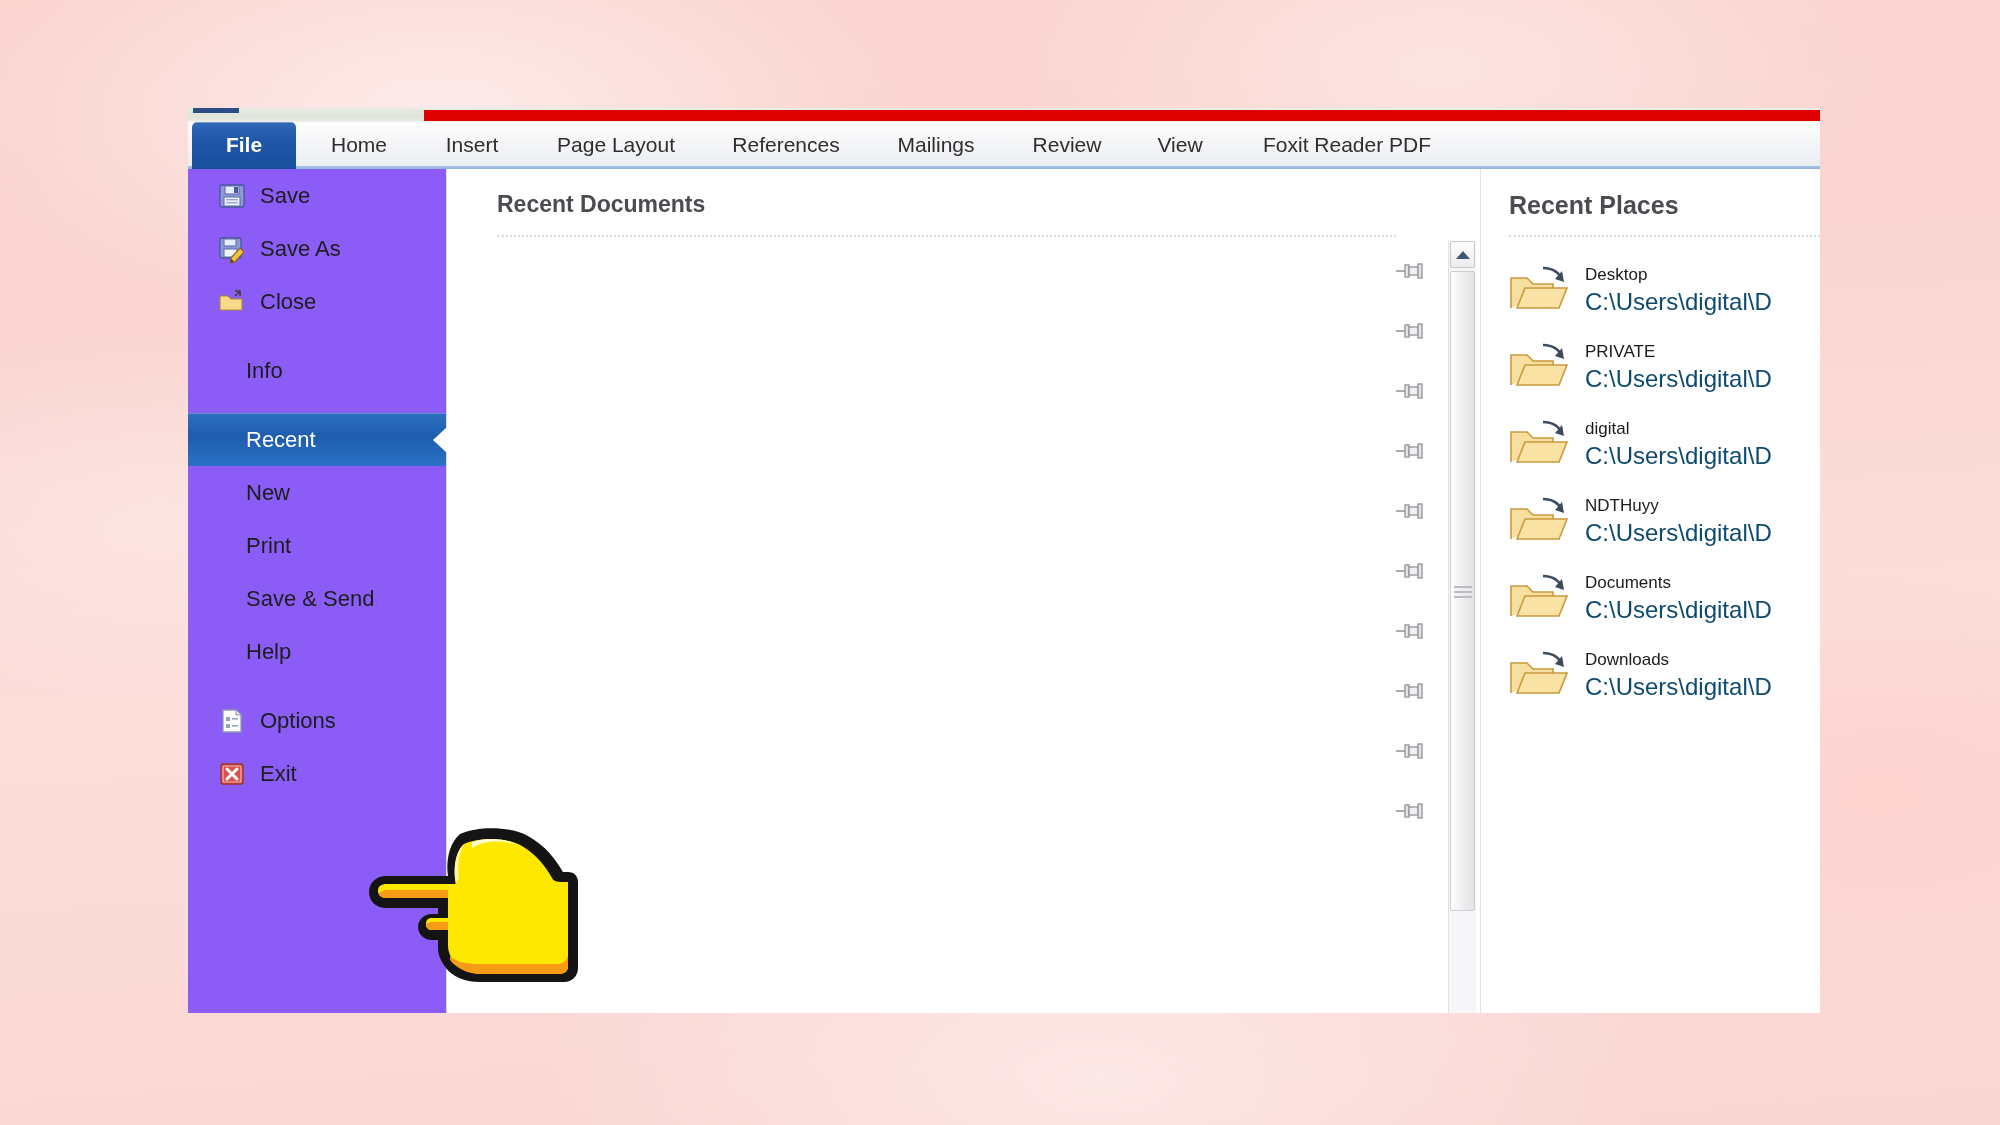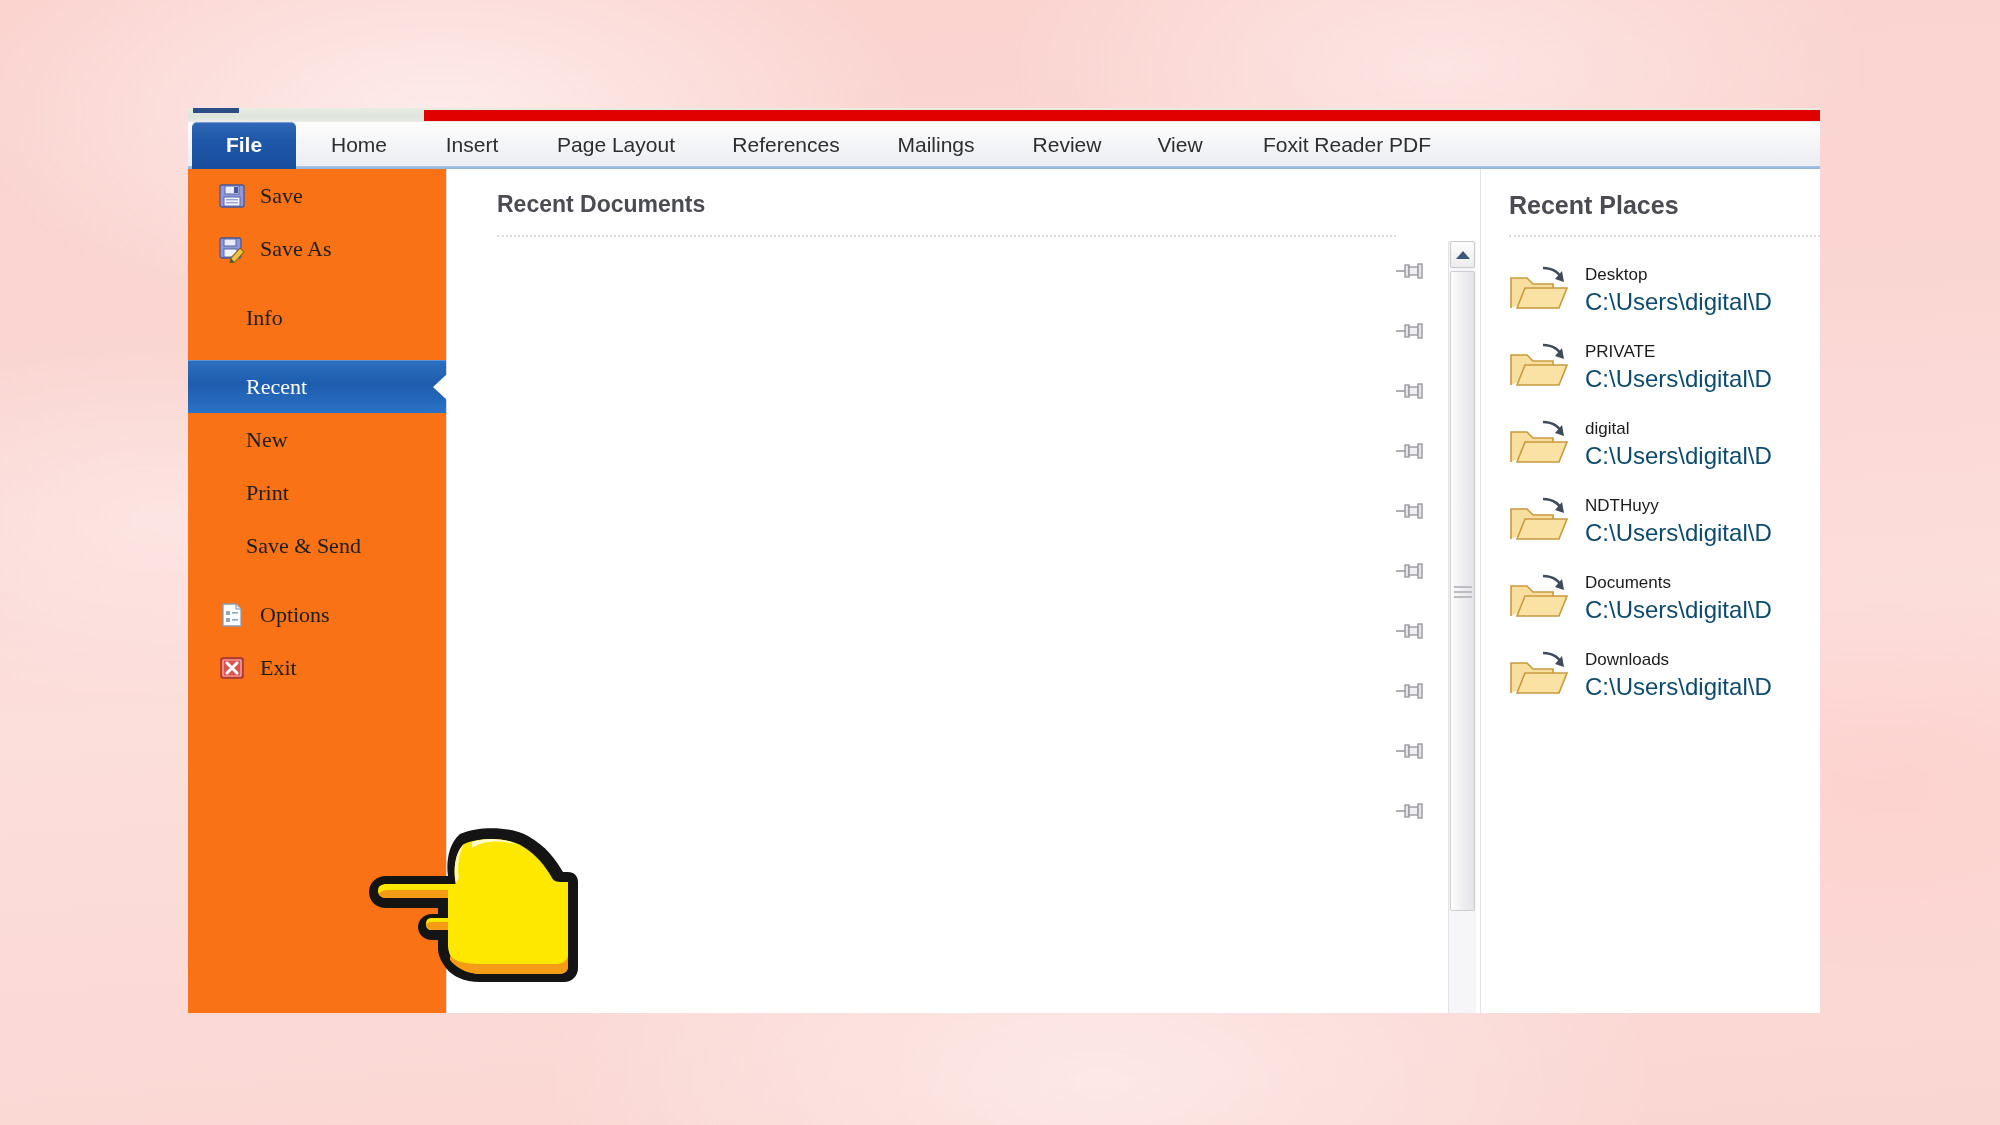--- a/index.html
+++ b/index.html
@@ -104,23 +104,22 @@
     z-index: 3;
   }
 
   
   #nav-pane {
     position: absolute;
     top: 61px;
     left: 0;
     width: 258px;
     bottom: 0;
-    background: #f97316;
+    background: #8b5cf6;
     border-right: 1px solid #d9dbdf;
-    font-family: Liberation Serif, serif;
   }
   .nav-item {
     position: relative;
     height: 53px;
     display: flex;
     align-items: center;
     padding-left: 30px;
     font-size: 22px;
     color: #1d1d1d;
     cursor: default;
@@ -372,36 +371,47 @@
       <div class="nav-item with-icon">
         <span class="nav-icon"><svg viewBox="0 0 28 28" width="28" height="28">
             <rect x="2" y="3" width="21" height="20" rx="2" fill="#8e9ad6" stroke="#4a569b" stroke-width="1.3"></rect>
             <rect x="6" y="4" width="12" height="7" fill="#e9ecfa" stroke="#5a66a8" stroke-width="1"></rect>
             <rect x="6" y="14" width="13" height="8" fill="#f2f4fc" stroke="#5a66a8" stroke-width="1"></rect>
             <path d="M13 23 L22 13 L26 17 L17 27 L12 28 Z" fill="#f0c24a" stroke="#8a6a1c" stroke-width="1.2"></path>
             <path d="M12 28 L13 23.5 L16.5 27 Z" fill="#5a4a22"></path>
           </svg></span>
         <span class="nav-label">Save As</span>
       </div>
+      <div class="nav-item with-icon">
+        <span class="nav-icon"><svg viewBox="0 0 28 28" width="28" height="28">
+            <path d="M2 22 L2 8 L10 8 L13 11 L24 11 L24 22 Z" fill="#f7d98a" stroke="#b08c36" stroke-width="1.2"></path>
+            <path d="M17 3 L22 3 L22 8" fill="none" stroke="#3f3f3f" stroke-width="1.6"></path>
+            <path d="M22 3 L17 8" fill="none" stroke="#3f3f3f" stroke-width="1.6"></path>
+          </svg></span>
+        <span class="nav-label">Close</span>
+      </div>
       <div class="nav-gap"></div>
       <div class="nav-item plain">
         <span class="nav-label">Info</span>
       </div>
       <div class="nav-gap"></div>
       <div class="nav-item plain selected">
         <span class="nav-label">Recent</span>
       </div>
       <div class="nav-item plain">
         <span class="nav-label">New</span>
       </div>
       <div class="nav-item plain">
         <span class="nav-label">Print</span>
       </div>
       <div class="nav-item plain">
         <span class="nav-label">Save &amp; Send</span>
+      </div>
+      <div class="nav-item plain">
+        <span class="nav-label">Help</span>
       </div>
       <div class="nav-gap"></div>
       <div class="nav-item with-icon">
         <span class="nav-icon"><svg viewBox="0 0 28 28" width="28" height="28">
             <path d="M5 3 L18 3 L23 8 L23 25 L5 25 Z" fill="#fbfcfe" stroke="#8f9aa8" stroke-width="1.3"></path>
             <path d="M18 3 L18 8 L23 8" fill="#dde4ec" stroke="#8f9aa8" stroke-width="1.1"></path>
             <rect x="8" y="10" width="4" height="4" fill="#93a4bb"></rect>
             <rect x="14" y="11" width="6" height="1.6" fill="#93a4bb"></rect>
             <rect x="8" y="17" width="4" height="4" fill="#93a4bb"></rect>
             <rect x="14" y="18" width="6" height="1.6" fill="#93a4bb"></rect>

